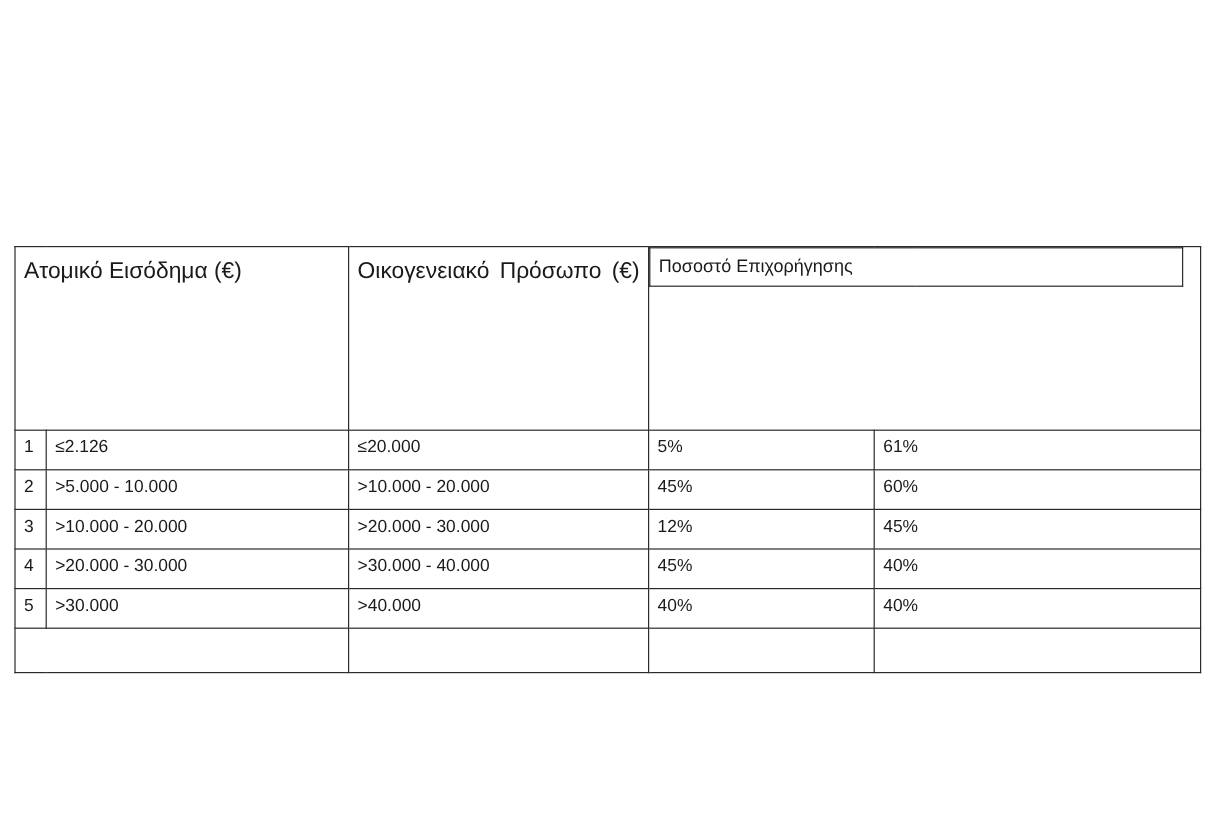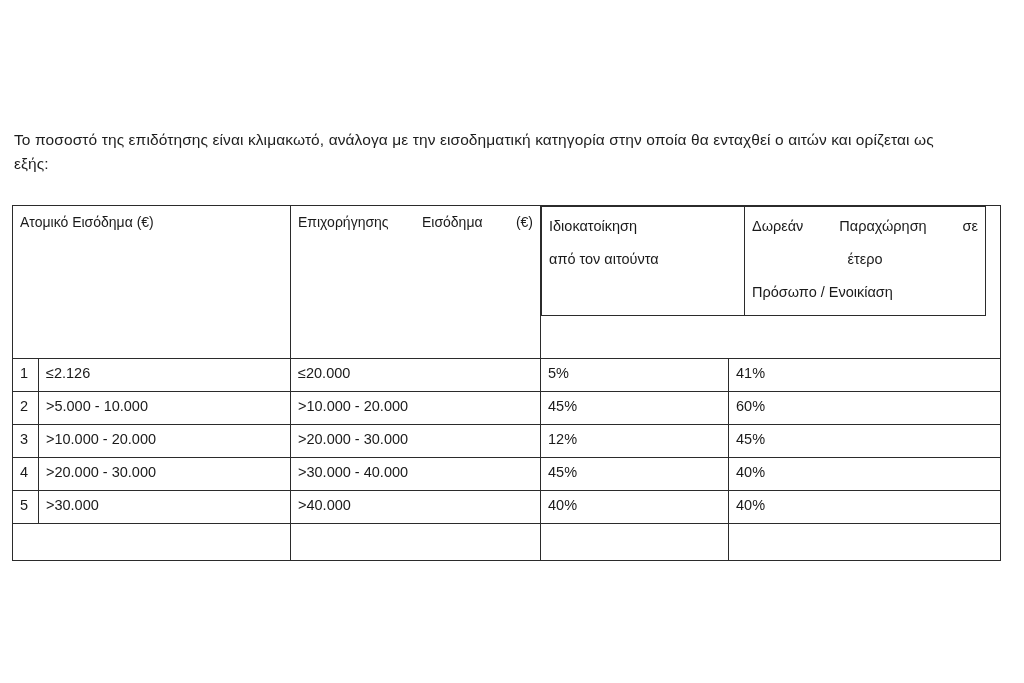--- a/index.html
+++ b/index.html
@@ -53,21 +53,21 @@
     font-weight: normal;
     text-align: left;
   }
   .col-idx { width: 26px; }
   .col-ind { width: 252px; }
   .col-fam { width: 250px; }
   .col-sub1 { width: 188px; }
   .col-sub2 { width: 272px; }
 
   .hdr-cell {
-    font-size: 14px;
+    font-size: 19px;
     line-height: 1.55;
     padding-top: 8px;
     margin-left: 36px;
   }
   .hdr-ind {
     height: 140px;
   }
   .hdr-fam {
     text-align: justify;
     text-align-last: justify;
@@ -122,64 +122,53 @@
   .tail-row td {
     height: 24px;
     border-top: 1px solid #2b2b2b;
   }
 </style>
 </head>
 <body>
 
 <div class="page">
 
-  <div class="intro">
-    <p>Το ποσοστό της επιδότησης είναι κλιμακωτό, ανάλογα με την εισοδηματική κατηγορία στην οποία θα ενταχθεί ο αιτών και ορίζεται ως εξής:</p>
-  </div>
 
   <table class="grid">
     <colgroup>
       <col class="col-idx">
       <col class="col-ind">
       <col class="col-fam">
       <col class="col-sub1">
       <col class="col-sub2">
     </colgroup>
     <tbody>
       <tr>
         <td class="hdr-cell hdr-ind" colspan="2">Ατομικό Εισόδημα (€)</td>
         <td class="hdr-cell hdr-fam">
-          <span class="justify-sp">Επιχορήγησης   Εισόδημα</span>
+          <span class="justify-sp">Οικογενειακό   Πρόσωπο</span>
           <span class="line2">(€)</span>
         </td>
         <td colspan="2">
           <table class="nested">
             <tbody>
-              <tr class="bot-row">
-                <td class="left-sub">
-                  <span class="sub-l1">Ιδιοκατοίκηση</span>
-                  <span class="sub-l2">από τον αιτούντα</span>
-                </td>
-                <td>
-                  <span class="sub-l1 justify-sp">Δωρεάν Παραχώρηση  σε</span>
-                  <span class="sub-l2 center">έτερο</span>
-                  <span class="sub-l2">Πρόσωπο / Ενοικίαση</span>
-                </td>
+              <tr class="top-row">
+                <td colspan="2">Ποσοστό Επιχορήγησης</td>
               </tr>
             </tbody>
           </table>
         </td>
       </tr>
 
       <tr class="body-row">
         <td class="idx-cell">1</td>
         <td>≤2.126</td>
         <td>≤20.000</td>
         <td>5%</td>
-        <td>41%</td>
+        <td>61%</td>
       </tr>
       <tr class="body-row">
         <td class="idx-cell">2</td>
         <td>&gt;5.000 - 10.000</td>
         <td>&gt;10.000 - 20.000</td>
         <td>45%</td>
         <td>60%</td>
       </tr>
       <tr class="body-row">
         <td class="idx-cell">3</td>

